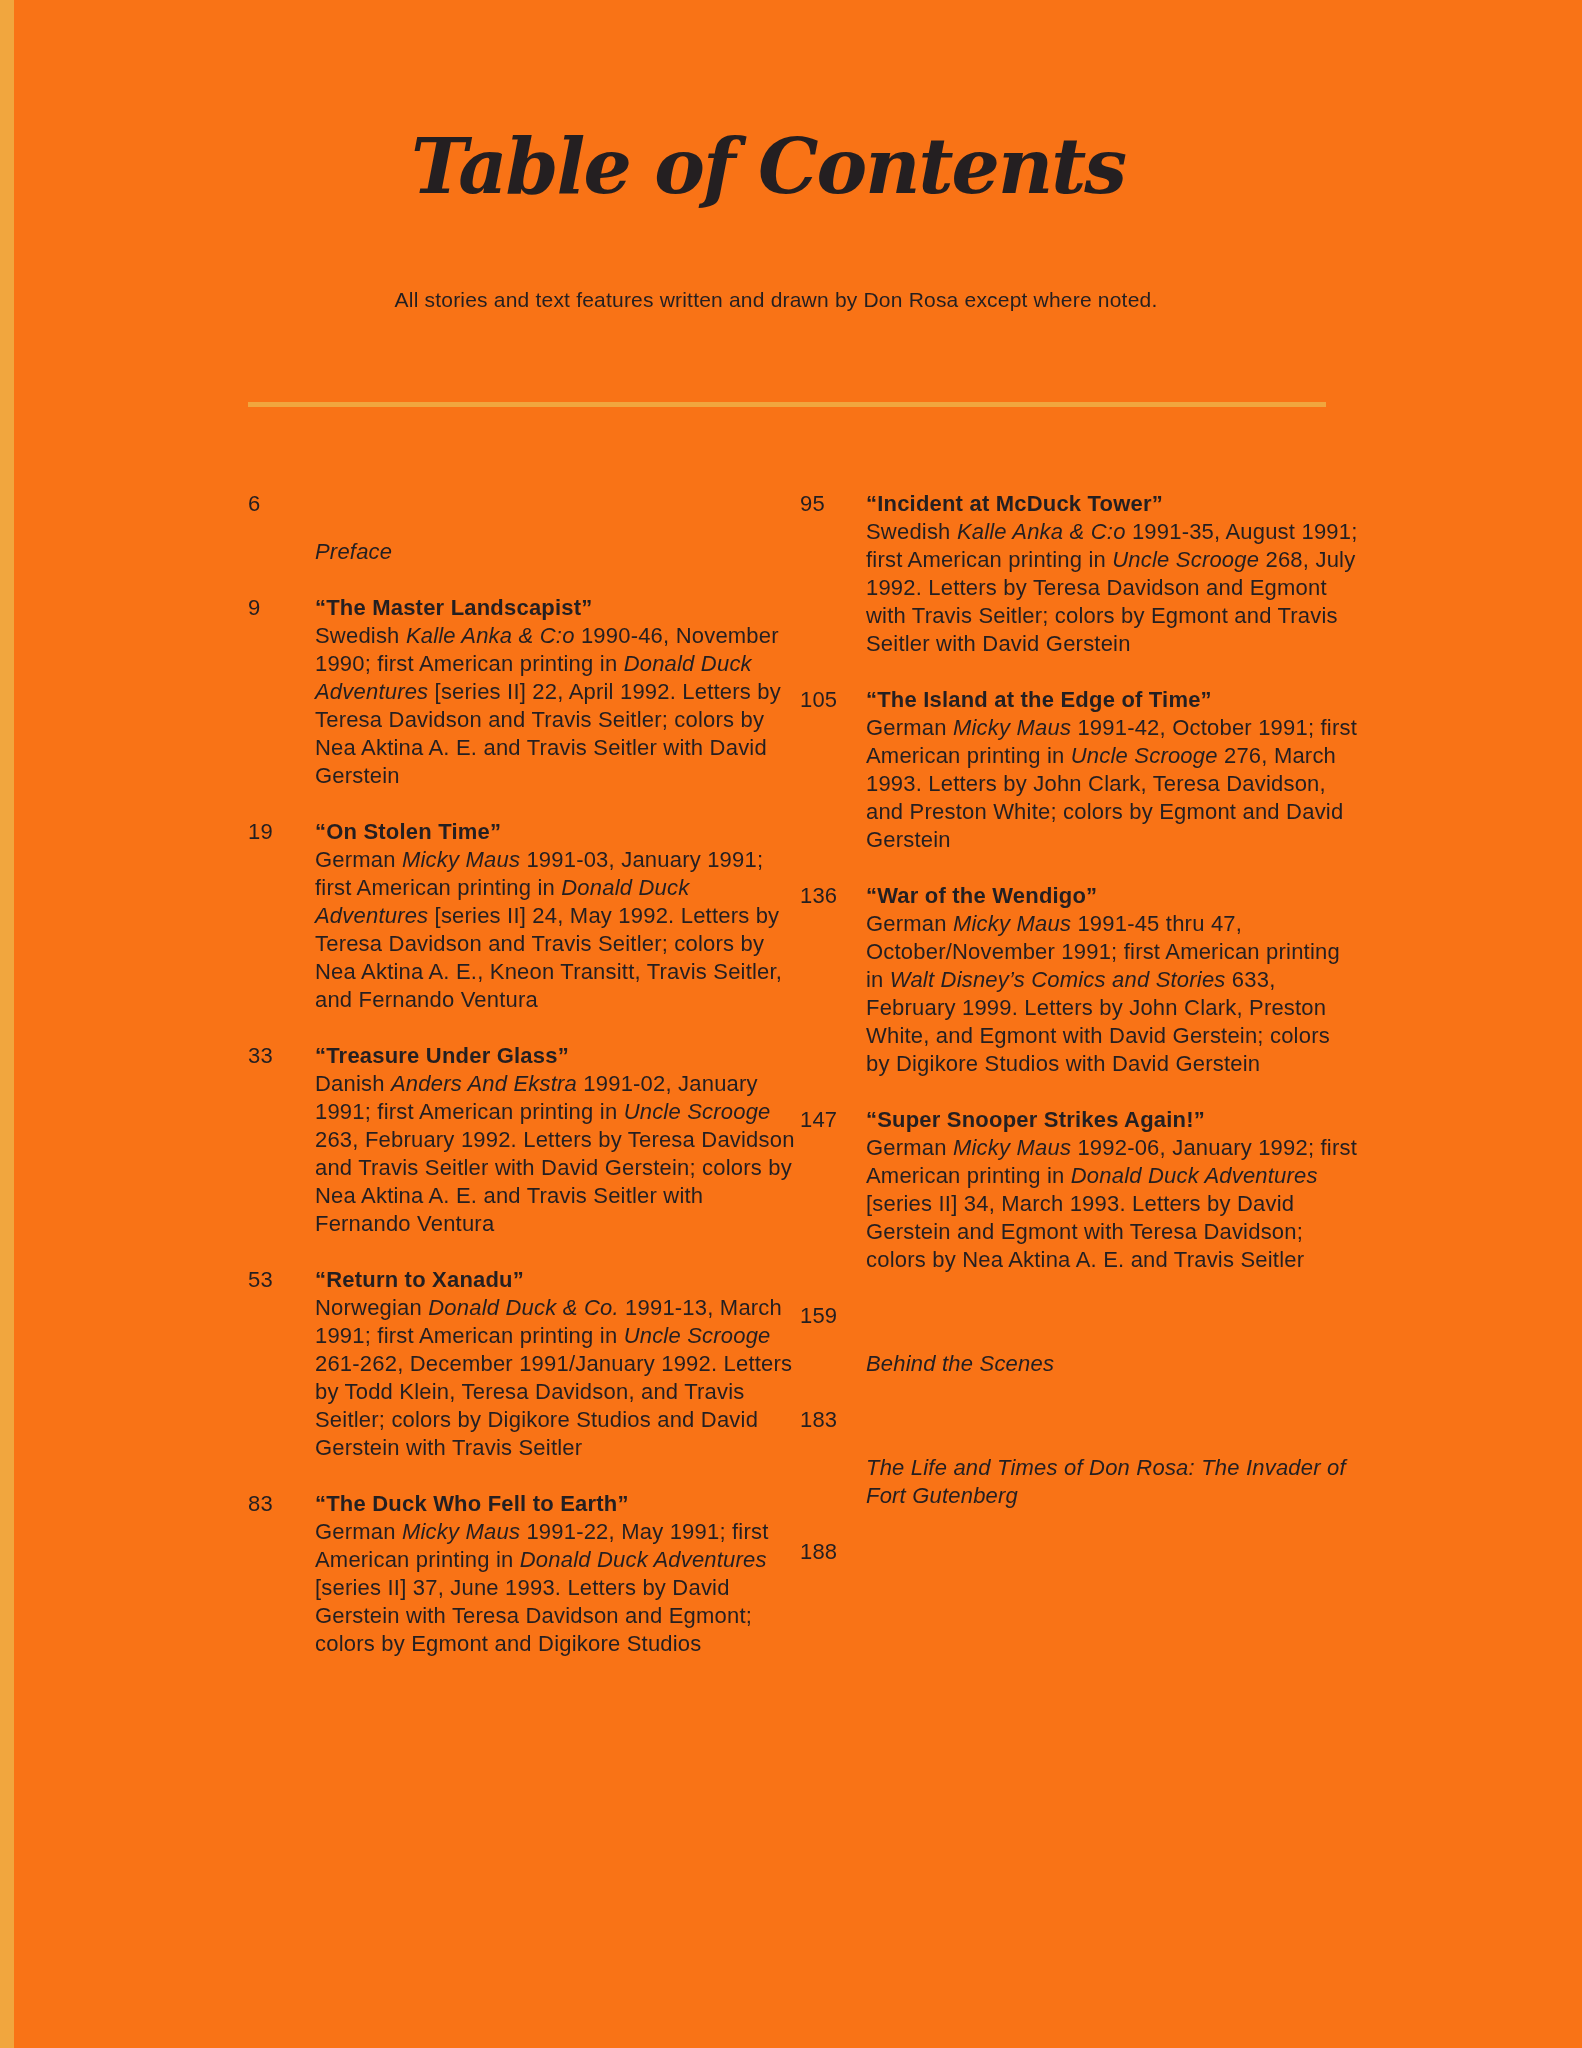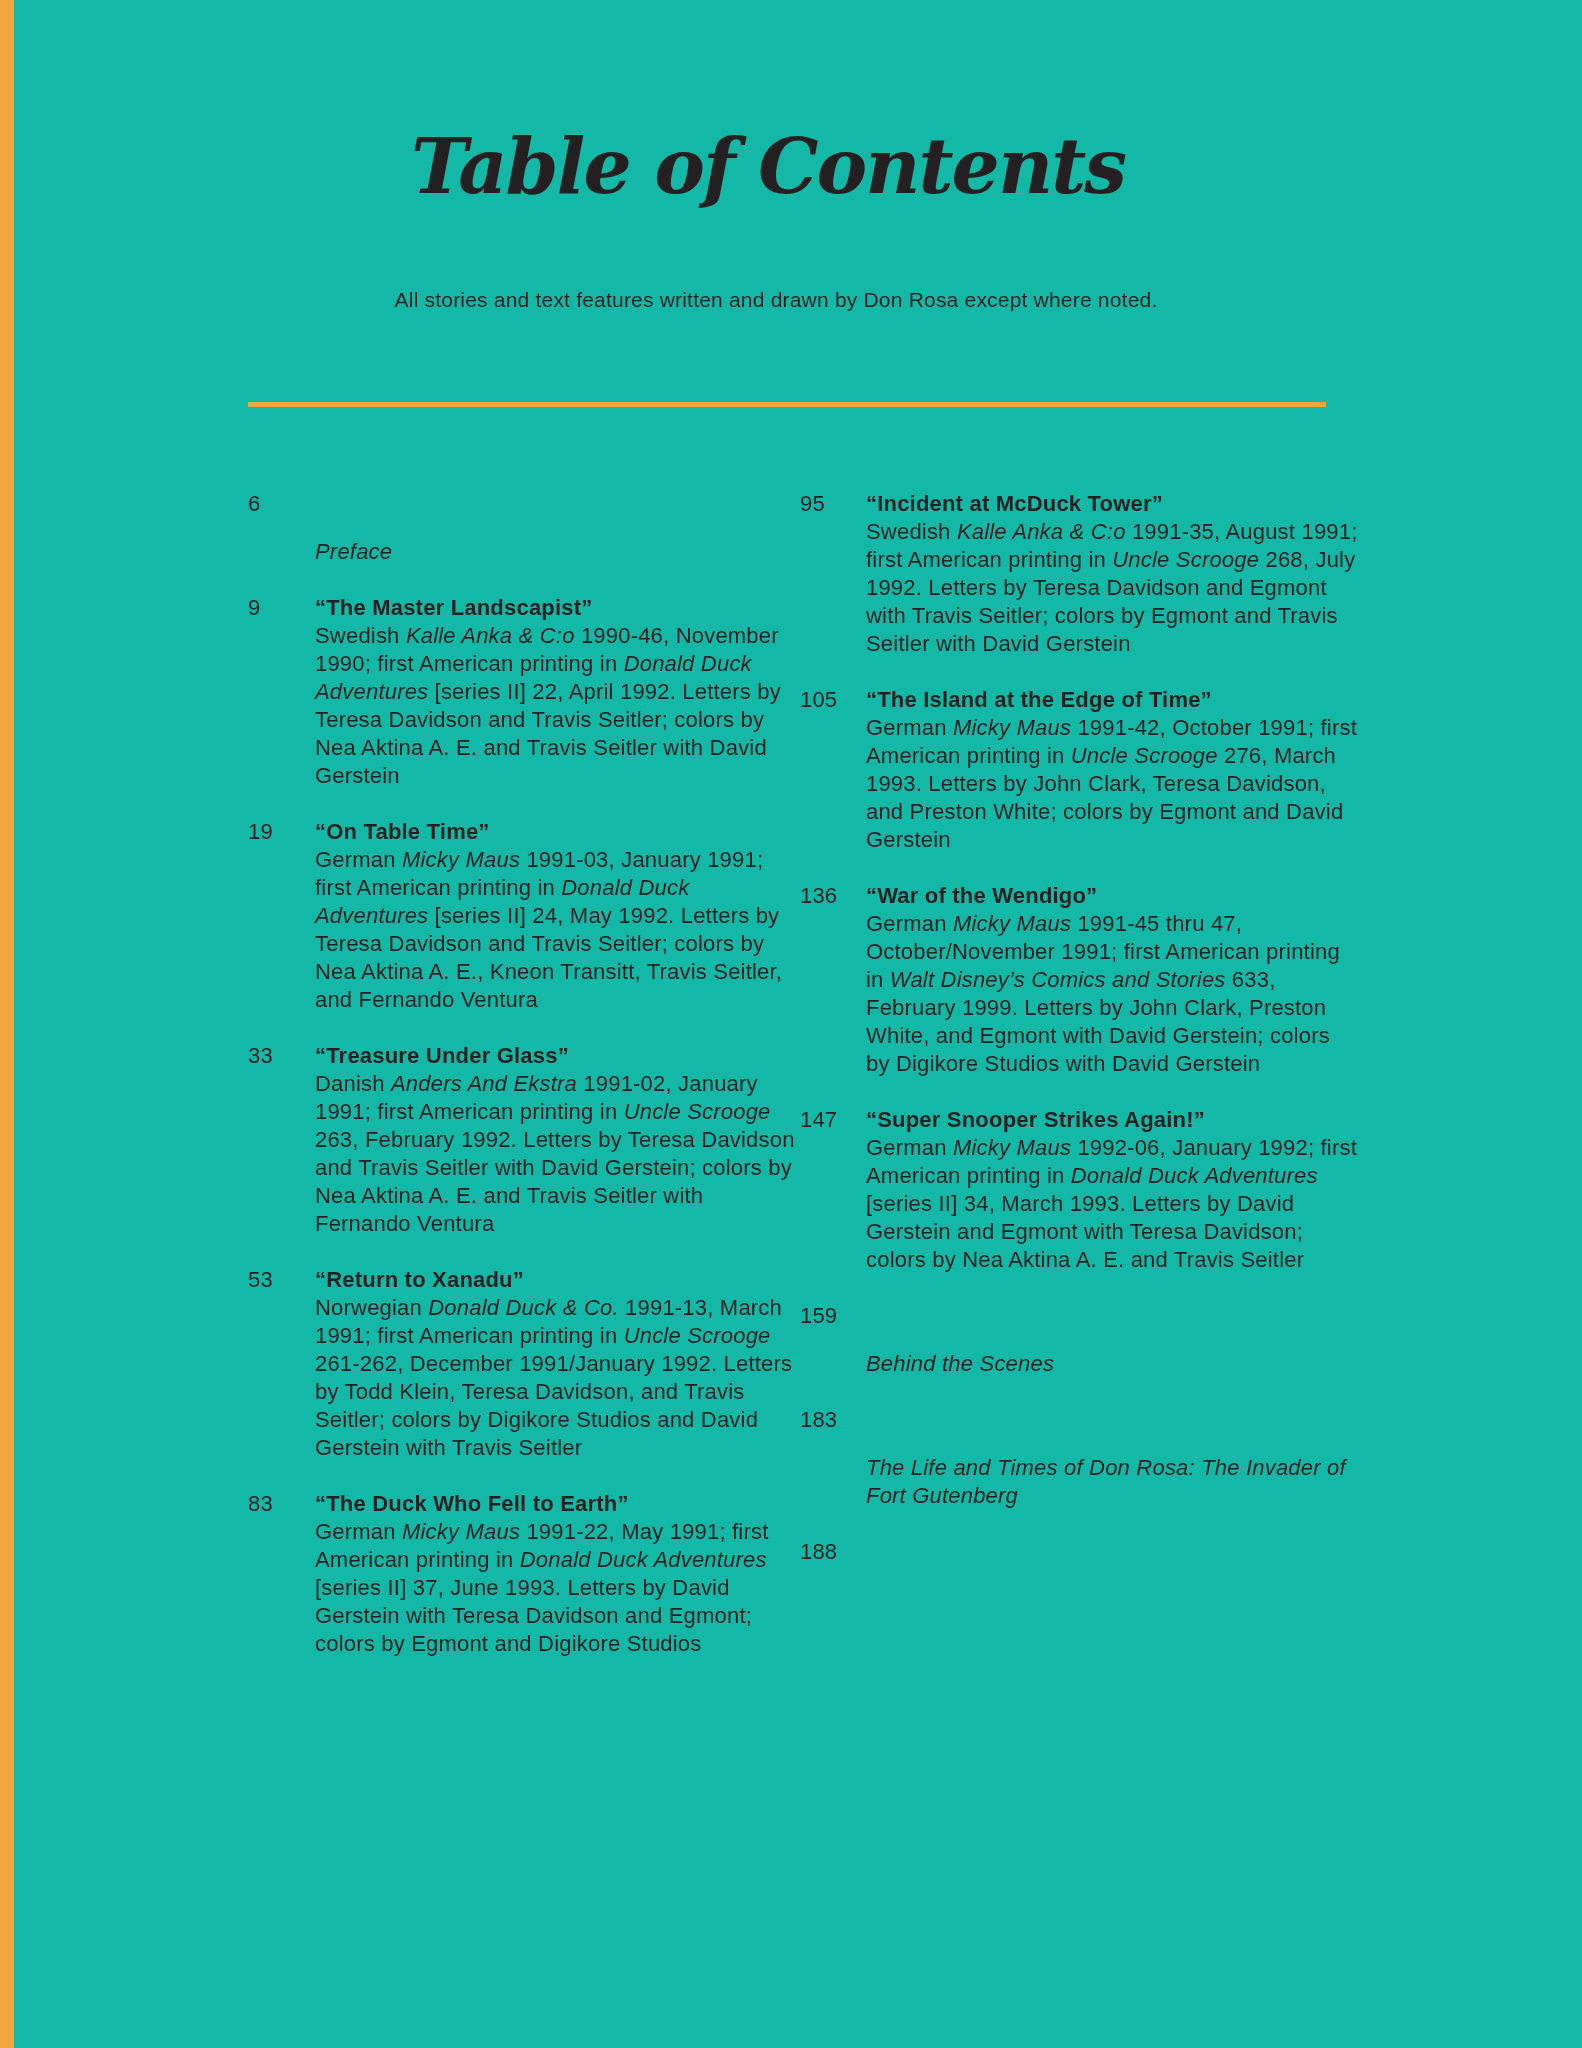--- a/index.html
+++ b/index.html
@@ -1,20 +1,20 @@
 <!DOCTYPE html>
 <html><head>
 <meta charset="utf-8">
 <style>
   html, body { margin: 0; padding: 0; background: #ffffff; }
   .page {
     position: relative;
     width: 1582px;
     height: 2048px;
-    background: #14b8a6;
+    background: #f97316;
     overflow: hidden;
     font-family: "Liberation Sans", sans-serif;
     color: #241f21;
   }
   .edge-stripe {
     position: absolute;
     left: 0; top: 0;
     width: 14px; height: 2048px;
     background: #f1a63e;
   }
@@ -97,21 +97,21 @@
         <div class="entry">
           <div class="num">9</div>
           <div class="txt">
             <div class="entry-title bold">“The Master Landscapist”</div>
             <div class="entry-body"><span>Swedish </span><span class="it">Kalle Anka &amp; C:o</span><span> 1990-46, November 1990; first American printing in </span><span class="it">Donald Duck Adventures</span><span> [series II] 22, April 1992. Letters by Teresa Davidson and Travis Seitler; colors by Nea Aktina A. E. and Travis Seitler with David Gerstein</span></div>
           </div>
         </div>
         <div class="entry">
           <div class="num">19</div>
           <div class="txt">
-            <div class="entry-title bold">“On Table Time”</div>
+            <div class="entry-title bold">“On Stolen Time”</div>
             <div class="entry-body"><span>German </span><span class="it">Micky Maus</span><span> 1991-03, January 1991; first American printing in </span><span class="it">Donald Duck Adventures</span><span> [series II] 24, May 1992. Letters by Teresa Davidson and Travis Seitler; colors by Nea Aktina A. E., Kneon Transitt, Travis Seitler, and Fernando Ventura</span></div>
           </div>
         </div>
         <div class="entry">
           <div class="num">33</div>
           <div class="txt">
             <div class="entry-title bold">“Treasure Under Glass”</div>
             <div class="entry-body"><span>Danish </span><span class="it">Anders And Ekstra</span><span> 1991-02, January 1991; first American printing in </span><span class="it">Uncle Scrooge</span><span> 263, February 1992. Letters by Teresa Davidson and Travis Seitler with David Gerstein; colors by Nea Aktina A. E. and Travis Seitler with Fernando Ventura</span></div>
           </div>
         </div>

